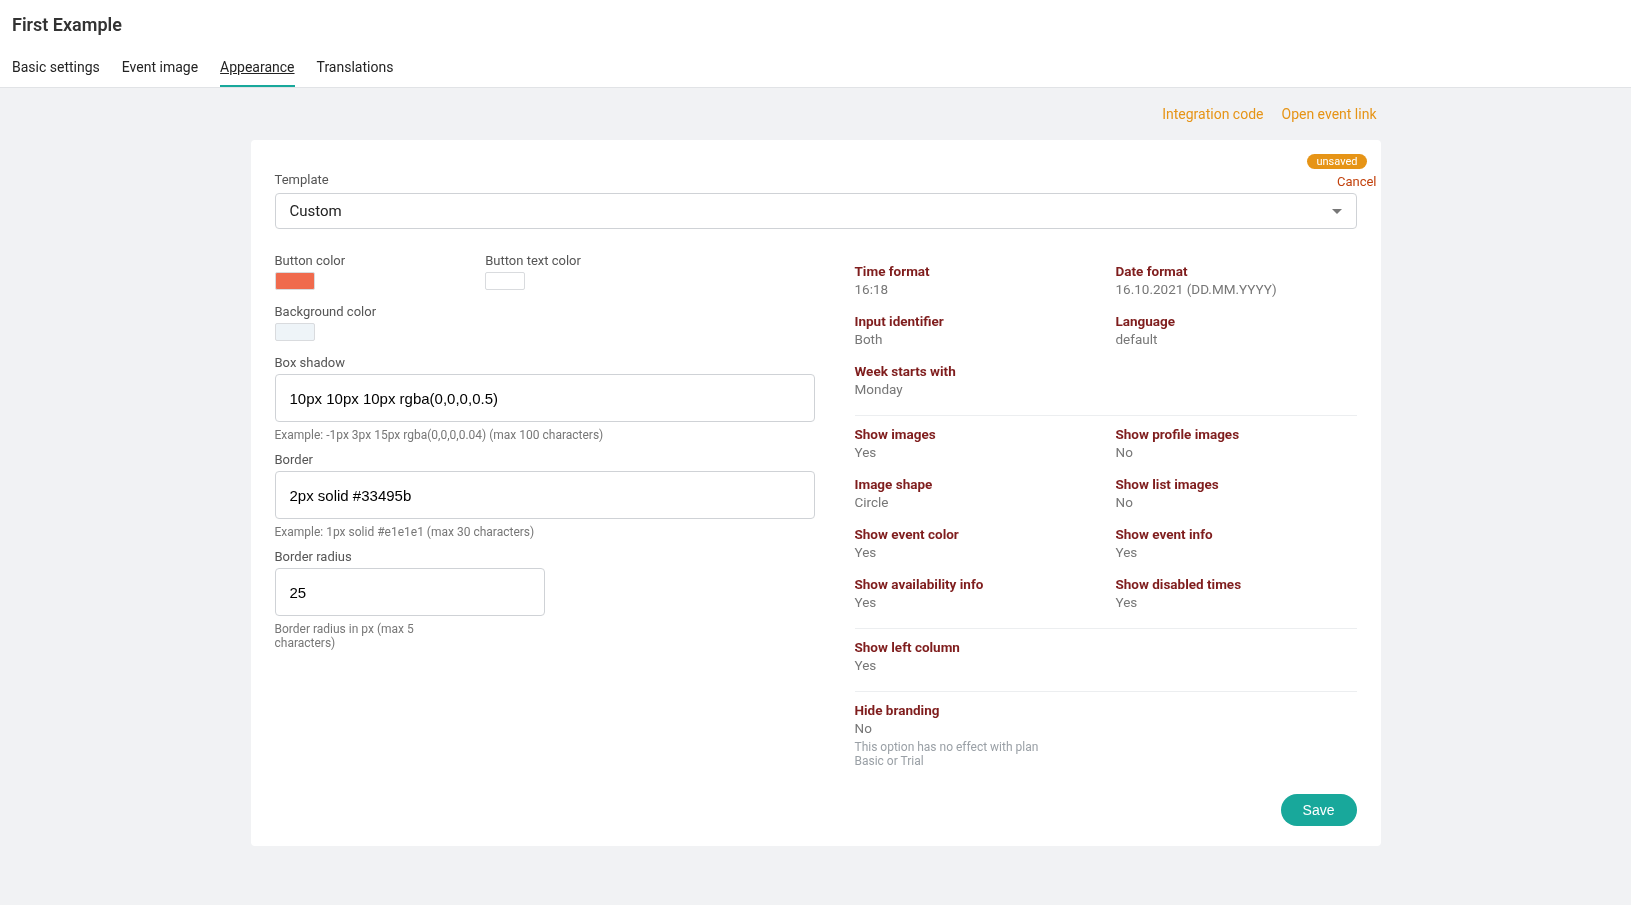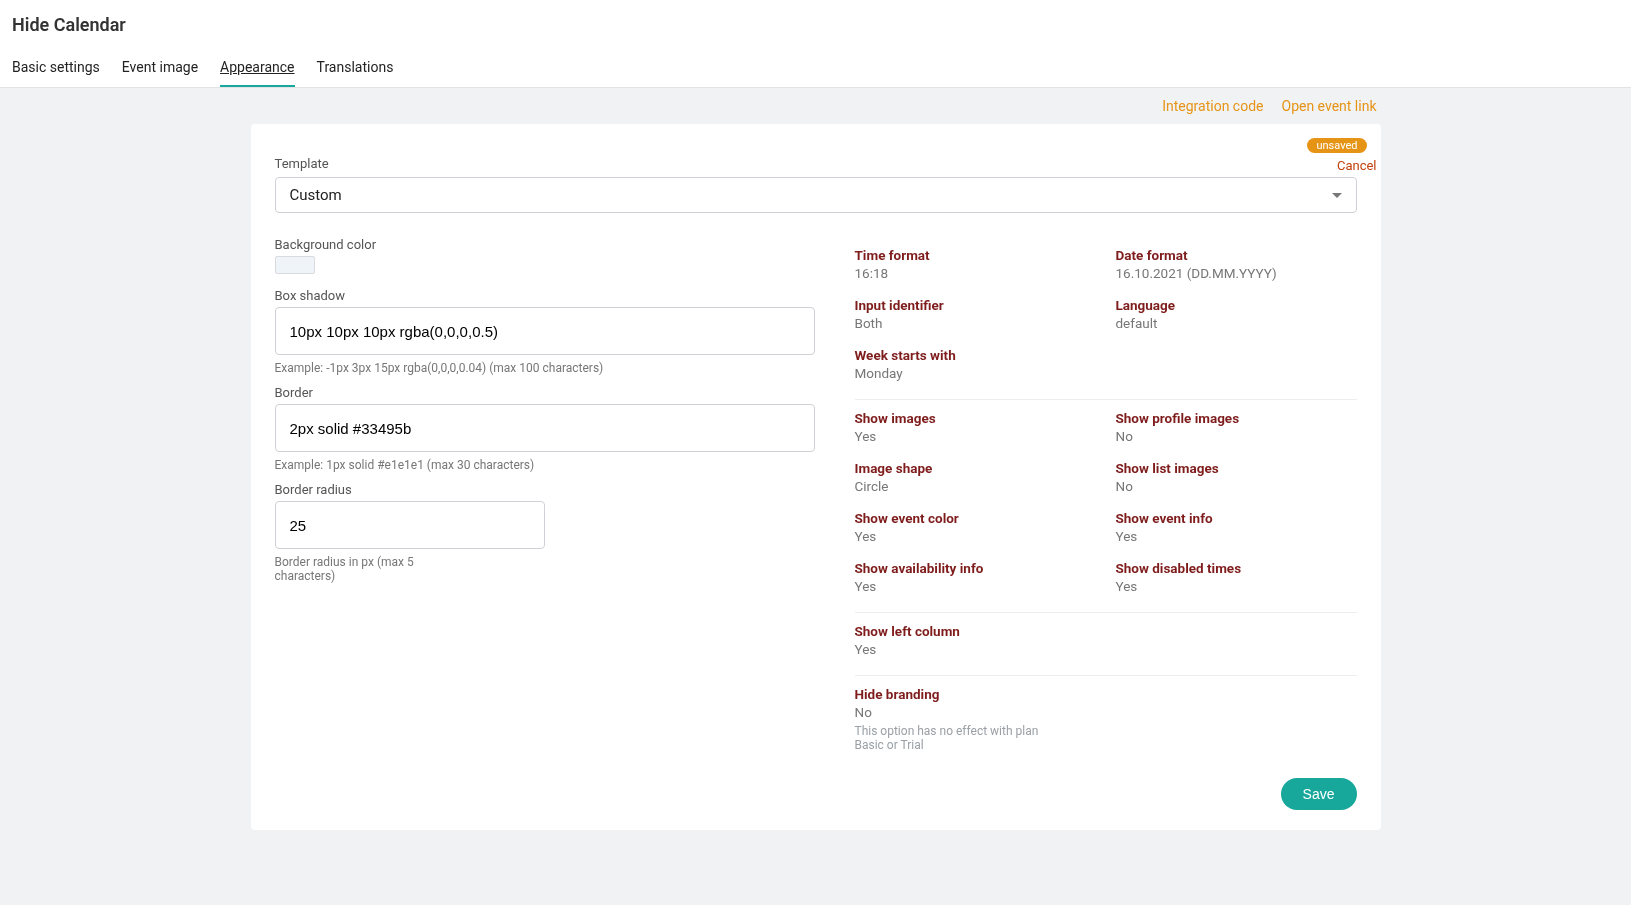--- a/index.html
+++ b/index.html
@@ -30,21 +30,21 @@
     color: #232323;
     cursor: pointer;
     border-bottom: 2px solid transparent;
   }
   .tab.active {
     border-bottom: 2px solid #18a89b;
     text-decoration: underline;
   }
   .top-links {
     max-width: 1130px;
-    margin: 0 auto;
+    margin: 8px auto;
     display: flex;
     justify-content: flex-end;
     gap: 18px;
     padding: 10px 4px;
     align-items: center;
   }
   .top-links a {
     color: #e69416;
     font-size: 14px;
     text-decoration: none;
@@ -179,21 +179,21 @@
     border-radius: 18px;
     padding: 8px 22px;
     font-size: 14px;
     cursor: pointer;
   }
 </style>
 </head>
 <body>
 
 <div class="header">
-  <div class="title">Hide Calendar</div>
+  <div class="title">First Example</div>
   <div class="tabs">
     <div class="tab">Basic settings</div>
     <div class="tab">Event image</div>
     <div class="tab active">Appearance</div>
     <div class="tab">Translations</div>
   </div>
 </div>
 
 <div class="top-links">
   <a>Integration code</a>
@@ -207,20 +207,30 @@
   <label class="section-label">Template</label>
   <div class="template-select">
     <span>Custom</span>
     <span class="caret-down"></span>
   </div>
 
   <div class="columns">
     <div class="left-col">
 
 
+      <div class="color-row">
+        <div class="color-item">
+          <span class="lbl">Button color</span>
+          <div class="swatch" style="background: rgb(240, 106, 77);"></div>
+        </div>
+        <div class="color-item">
+          <span class="lbl">Button text color</span>
+          <div class="swatch" style="background: rgb(255, 255, 255);"></div>
+        </div>
+      </div>
 
       <div class="color-row">
         <div class="color-item">
           <span class="lbl">Background color</span>
           <div class="swatch" style="background: rgb(238, 244, 248);"></div>
         </div>
       </div>
 
       <div class="field">
         <span class="lbl">Box shadow</span>

